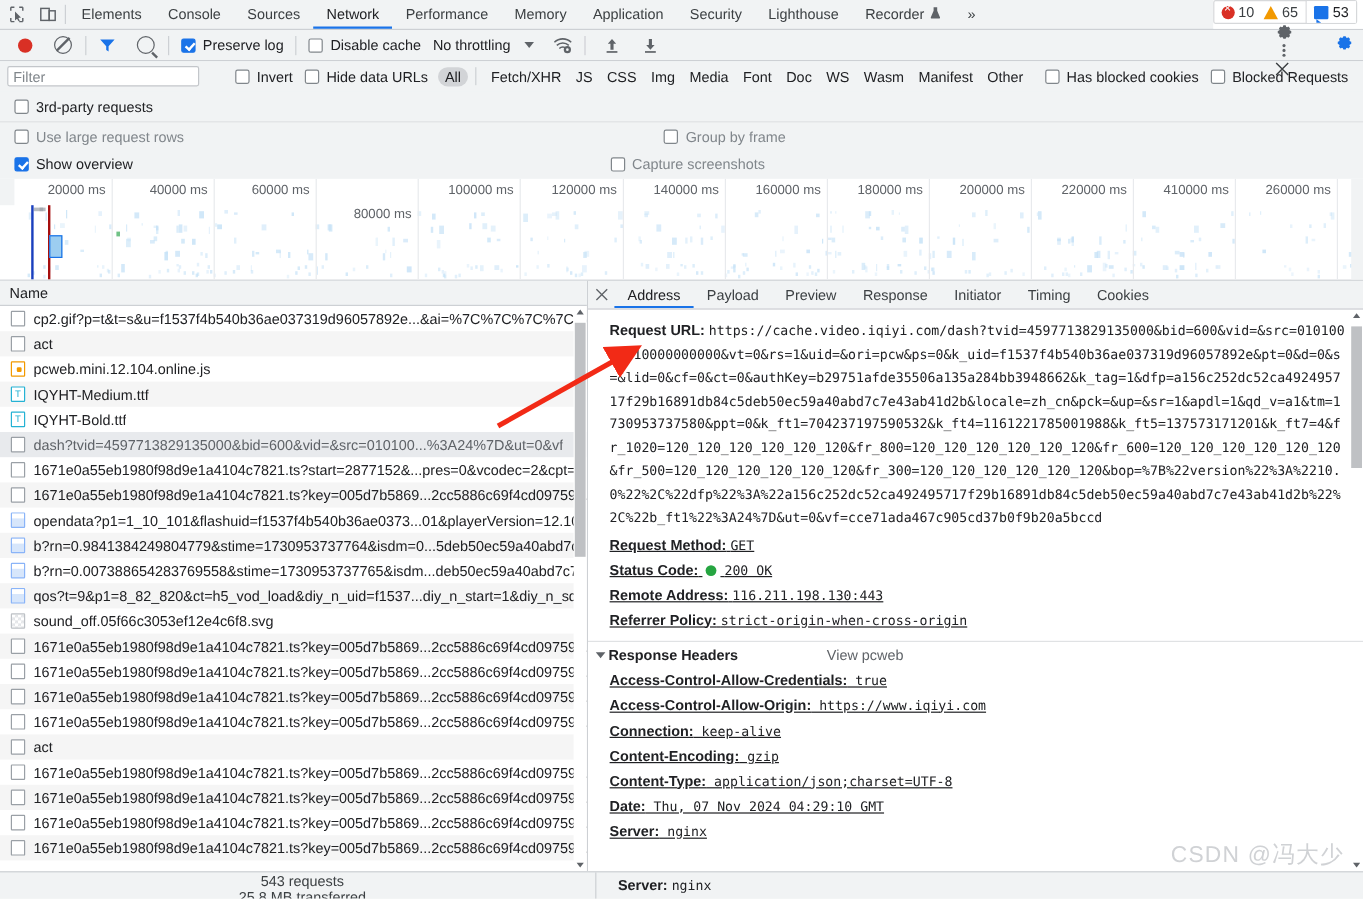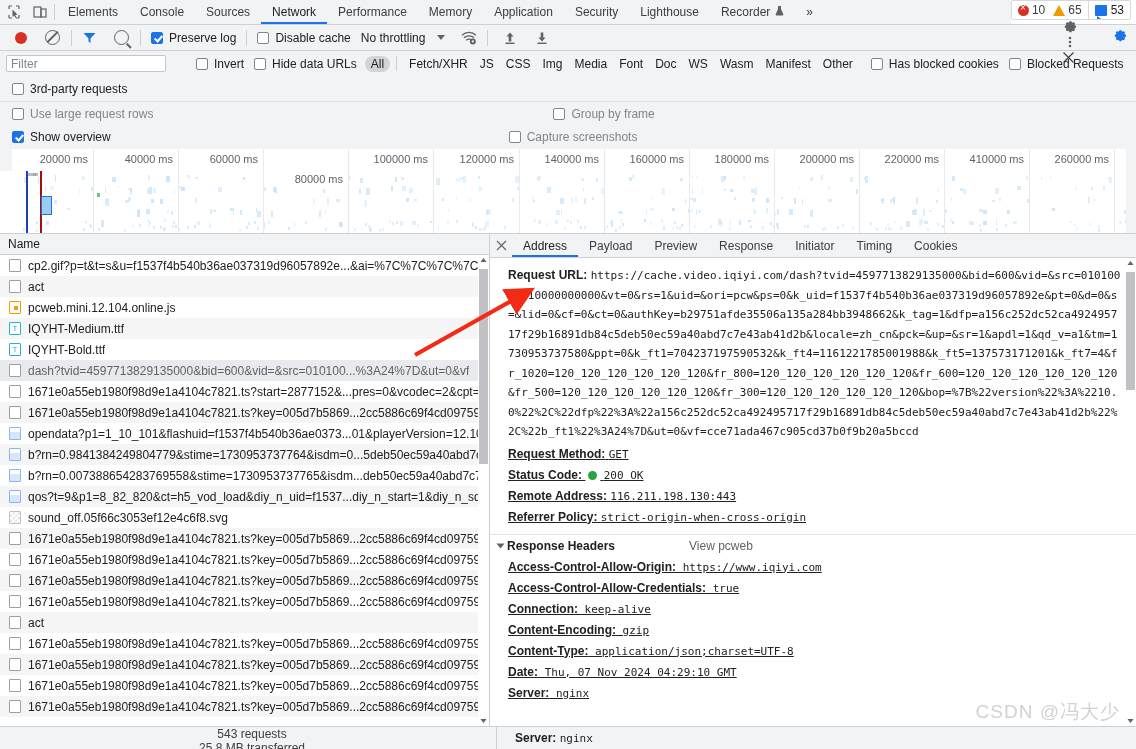--- a/index.html
+++ b/index.html
@@ -898,22 +898,22 @@
         </div>
 
         <div class="divider"></div>
 
         <div class="sec-head">
           <span class="tri"></span>
           <span style="font-weight:bold">Response Headers</span>
           <span class="viewsrc">View pcweb</span>
         </div>
         <div id="respheaders">
+            <div class="hrow"><span class="hkey">Access-Control-Allow-Credentials:</span><span class="hval"> true</span></div>
             <div class="hrow"><span class="hkey">Access-Control-Allow-Origin:</span><span class="hval"> https://www.iqiyi.com</span></div>
-            <div class="hrow"><span class="hkey">Access-Control-Allow-Credentials:</span><span class="hval"> true</span></div>
             <div class="hrow"><span class="hkey">Connection:</span><span class="hval"> keep-alive</span></div>
             <div class="hrow"><span class="hkey">Content-Encoding:</span><span class="hval"> gzip</span></div>
             <div class="hrow"><span class="hkey">Content-Type:</span><span class="hval"> application/json;charset=UTF-8</span></div>
             <div class="hrow"><span class="hkey">Date:</span><span class="hval"> Thu, 07 Nov 2024 04:29:10 GMT</span></div>
             <div class="hrow"><span class="hkey">Server:</span><span class="hval"> nginx</span></div>
           </div>
 
         <div class="scroll-v" style="background:transparent">
           <div class="scroll-arrow" style="top:0">
             <svg width="9" height="11" viewBox="0 0 9 11">

